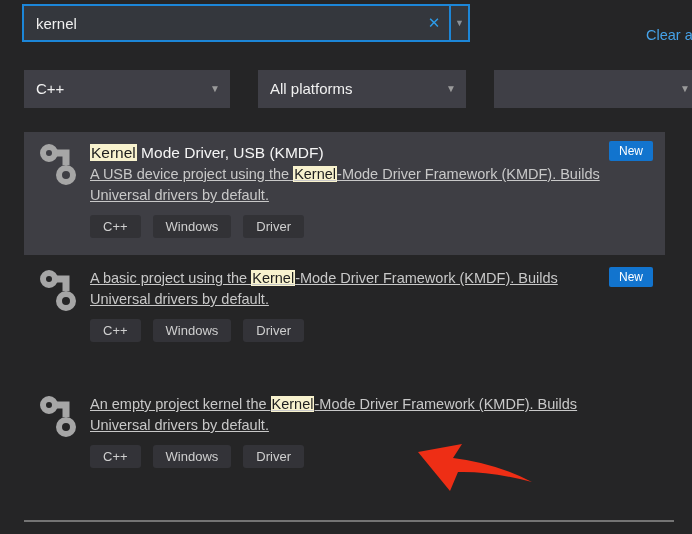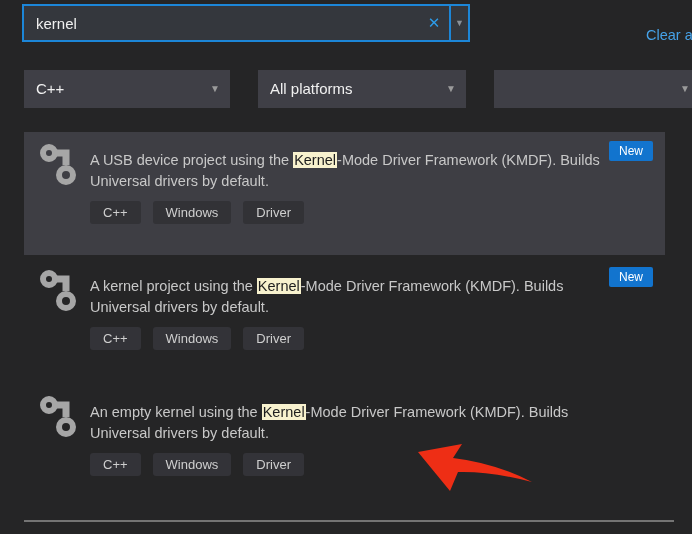--- a/index.html
+++ b/index.html
@@ -59,21 +59,21 @@
     position: relative;
     margin: 0 0 3px 24px; width: 641px; height: 123px;
     padding: 10px 12px 0 12px;
     display: flex; align-items: flex-start; cursor: pointer;
   }
   .row.selected { background: #3e3e44; }
   .row-icon { width: 48px; height: 48px; flex: 0 0 48px; margin-top: 0px; }
   .row-body { margin-left: 6px; flex: 1; }
   .row-title { font-size: 15.5px; color: #f5f5f5; line-height: 22px; white-space: nowrap; }
   .hl { background: #f8f2ce; color: #1e1e1e; padding: 0 1px; }
-  .row-desc { margin-top: 8px; font-size: 14.5px; color: #c8c8c8; line-height: 21px; }
+  .row-desc { margin-top: 0; font-size: 14.5px; color: #c8c8c8; line-height: 21px; text-decoration: underline; }
   .badge {
     position: absolute; top: 9px; right: 12px;
     background: #1274ce; color: #ffffff; font-size: 12px;
     padding: 3px 10px; border-radius: 2px; line-height: 14px; text-align: center;
   }
   .tags { margin-top: 9px; display: flex; gap: 12px; }
   .chip {
     background: #333338; color: #cfcfcf; font-size: 13px;
     padding: 4px 13px; border-radius: 3px; line-height: 15px;
   }
@@ -114,20 +114,21 @@
 
 <div class="results">
 
   <div class="row selected">
     <svg class="row-icon" viewBox="0 0 48 48">
       <path d="M17 11 H30 V23" fill="none" stroke="#a6a6a6" stroke-width="7"></path>
       <circle cx="13" cy="11" r="6" fill="none" stroke="#a6a6a6" stroke-width="6"></circle>
       <circle cx="30" cy="33" r="7" fill="none" stroke="#a6a6a6" stroke-width="6"></circle>
     </svg>
     <div class="row-body">
+      <div class="row-title"><span class="hl">Kernel</span><span> Mode Driver, USB (KMDF)</span></div>
       <div class="row-desc">
         <span>A USB device project using the </span><span class="hl">Kernel</span><span>-Mode Driver Framework (KMDF). Builds</span>
         <div>Universal drivers by default.</div>
       </div>
       <div class="tags">
         <span class="chip">C++</span>
         <span class="chip">Windows</span>
         <span class="chip">Driver</span>
       </div>
     </div>
@@ -135,41 +136,41 @@
   </div>
 
   <div class="row">
     <svg class="row-icon" viewBox="0 0 48 48">
       <path d="M17 11 H30 V23" fill="none" stroke="#a6a6a6" stroke-width="7"></path>
       <circle cx="13" cy="11" r="6" fill="none" stroke="#a6a6a6" stroke-width="6"></circle>
       <circle cx="30" cy="33" r="7" fill="none" stroke="#a6a6a6" stroke-width="6"></circle>
     </svg>
     <div class="row-body">
       <div class="row-desc">
-        <span>A kernel project using the </span><span class="hl">Kernel</span><span>-Mode Driver Framework (KMDF). Builds</span>
+        <span>A basic project using the </span><span class="hl">Kernel</span><span>-Mode Driver Framework (KMDF). Builds</span>
         <div>Universal drivers by default.</div>
       </div>
       <div class="tags">
         <span class="chip">C++</span>
         <span class="chip">Windows</span>
         <span class="chip">Driver</span>
       </div>
     </div>
     <span class="badge">New</span>
   </div>
 
   <div class="row">
     <svg class="row-icon" viewBox="0 0 48 48">
       <path d="M17 11 H30 V23" fill="none" stroke="#a6a6a6" stroke-width="7"></path>
       <circle cx="13" cy="11" r="6" fill="none" stroke="#a6a6a6" stroke-width="6"></circle>
       <circle cx="30" cy="33" r="7" fill="none" stroke="#a6a6a6" stroke-width="6"></circle>
     </svg>
     <div class="row-body">
       <div class="row-desc">
-        <span>An empty kernel using the </span><span class="hl">Kernel</span><span>-Mode Driver Framework (KMDF). Builds</span>
+        <span>An empty project kernel the </span><span class="hl">Kernel</span><span>-Mode Driver Framework (KMDF). Builds</span>
         <div>Universal drivers by default.</div>
       </div>
       <div class="tags">
         <span class="chip">C++</span>
         <span class="chip">Windows</span>
         <span class="chip">Driver</span>
       </div>
     </div>
   </div>
 

